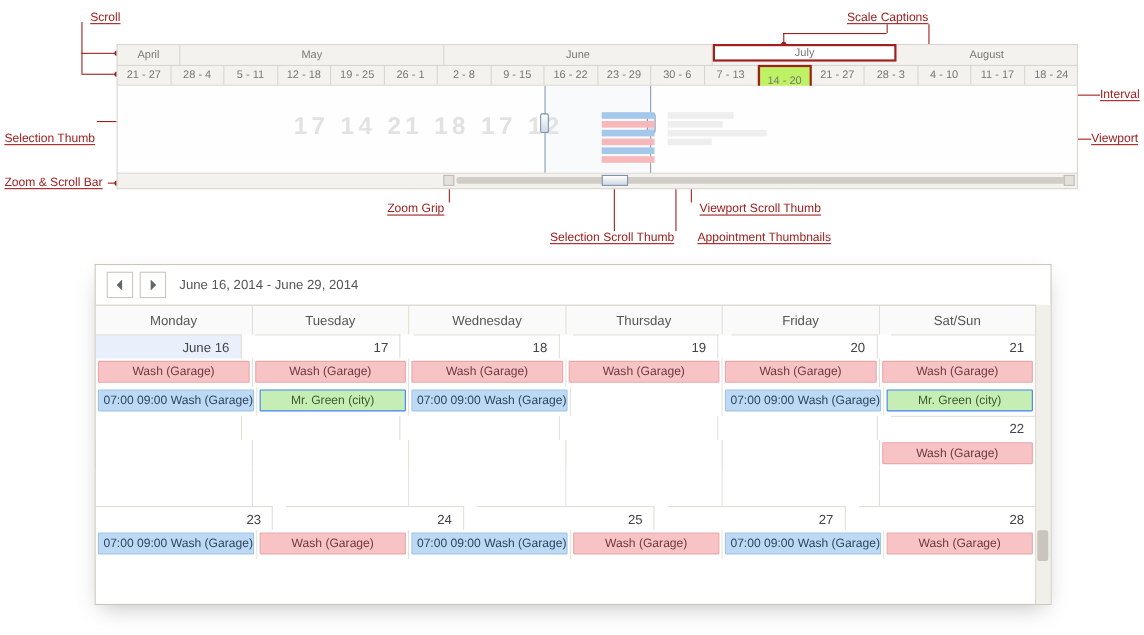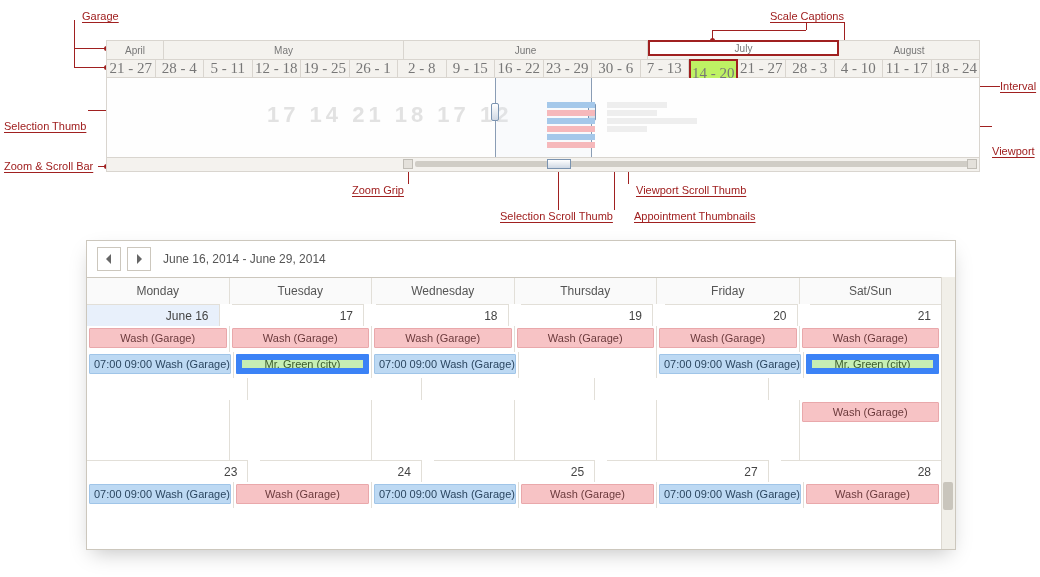--- a/index.html
+++ b/index.html
@@ -14,21 +14,21 @@
   .pointerV { position: absolute; border-left: 1px solid #a02020; }
   .dot { position: absolute; width: 5px; height: 5px; background: #a02020; border-radius: 50%; }
 
   
   .timeline {
     position: absolute; left: 106px; top: 40px; width: 874px;
     border: 1px solid #d9d5cf; background: #f4f2ee;
   }
   .scale-row { display: flex; height: 18px; font-size: 10px; color: #777; }
   .month-cell { border-right: 1px solid #d9d5cf; display: flex; align-items: center; justify-content: center; }
-  .weeks-row { display: flex; height: 18px; font-size: 15px; color: #777; border-top: 1px solid #d9d5cf; font-family: Liberation Serif, serif; }
+  .weeks-row { display: flex; height: 18px; font-size: 10px; color: #777; border-top: 1px solid #d9d5cf; }
   .week-cell { width: 48.5px; border-right: 1px solid #d9d5cf; display: flex; align-items: center; justify-content: center; flex: 0 0 auto; }
   .month-july { background: #fff; border: 2px solid #a02020; height: 16px; margin-top: -1px; position: relative; }
   .week-interval { background: #bef264; border: 2px solid #a02020; height: 28px; margin-top: -1px; }
 
   
   .viewport {
     position: absolute; left: 106px; top: 78px; width: 874px; height: 80px;
     border: 1px solid #d9d5cf; border-top: none; background: #fefefe;
   }
   .selected-range {
@@ -79,27 +79,27 @@
   .dcell.first { justify-content: flex-end; color: #444; }
   .dcell:last-child { border-right: none; }
   .dcell.today { background: #e8f0fb; }
 
   .event-row { display: flex; height: 26px; }
   .ecell { flex: 1; border-right: 1px solid #e2dfd8; padding: 2px; background: #fff; }
   .ecell:last-child { border-right: none; }
   .evh { height: 20px; display: flex; align-items: center; justify-content: center; border-radius: 1px; font-size: 11px; overflow: hidden; white-space: nowrap; }
   .pink { background: #f7c3c5; border: 1px solid #e9a8ab; color: #6b3a3c; }
   .blue { background: #bdd9f3; border: 1px solid #a0c5e8; color: #2b4660; padding-left: 4px; justify-content: flex-start; }
-  .green { background: #c6eeb4; border: 6px solid #3b82f6; color: #3a5a2c; }
+  .green { background: #c6eeb4; border: 1px solid #3b82f6; color: #3a5a2c; }
   .sat22row .ecell { background: transparent; }
 </style>
 </head>
 <body>
 
-<div class="anno" style="left:82px; top:10px;">Garage</div>
+<div class="anno" style="left:82px; top:10px;">Scroll</div>
 <div class="pointerV" style="left:74px; top:20px; height:47px;"></div>
 <div class="pointer" style="left:74px; top:48px; width:32px;"></div>
 <div class="dot" style="left:104px; top:46px;"></div>
 <div class="pointer" style="left:74px; top:67px; width:32px;"></div>
 <div class="dot" style="left:104px; top:65px;"></div>
 
 <div class="anno" style="left:770px; top:10px;">Scale Captions</div>
 <div class="pointerV" style="left:806px; top:22px; height:8px;"></div>
 <div class="pointerV" style="left:712px; top:30px; height:10px;"></div>
 <div class="pointer" style="left:712px; top:30px; width:94px;"></div>
@@ -117,21 +117,21 @@
 <div class="dot" style="left:496px; top:86px;"></div>
 <div class="pointer" style="left:614px; top:88px; width:14px;"></div>
 <div class="pointerV" style="left:628px; top:88px; height:12px;"></div>
 <div class="dot" style="left:590px; top:98px;"></div>
 <div class="pointer" style="left:592px; top:100px; width:36px;"></div>
 
 <div class="anno" style="left:4px; top:120px;">Selection Thumb</div>
 <div class="pointer" style="left:88px; top:110px; width:404px;"></div>
 <div class="dot" style="left:490px; top:108px;"></div>
 
-<div class="anno" style="left:992px; top:120px;margin-top:25px;">Viewport</div>
+<div class="anno" style="left:992px; top:120px;">Viewport</div>
 <div class="pointer" style="left:600px; top:126px; width:392px;"></div>
 <div class="dot" style="left:596px; top:124px;"></div>
 <div class="pointerV" style="left:600px; top:112px; height:36px;"></div>
 <div class="dot" style="left:598px; top:108px;"></div>
 <div class="pointer" style="left:600px; top:112px; width:8px;"></div>
 <div class="dot" style="left:606px; top:110px;"></div>
 <div class="dot" style="left:598px; top:116px;"></div>
 <div class="pointer" style="left:600px; top:118px; width:8px;"></div>
 <div class="dot" style="left:606px; top:116px;"></div>
 <div class="dot" style="left:598px; top:130px;"></div>
@@ -162,21 +162,21 @@
 
 <div class="anno" style="left:620px; top:210px;margin-left:14px;">Appointment Thumbnails</div>
 <div class="pointerV" style="left:614px; top:150px; height:60px;"></div>
 <div class="dot" style="left:612px; top:146px;"></div>
 
 <div class="timeline">
   <div class="scale-row">
     <div class="month-cell" style="width:57px">April</div>
     <div class="month-cell" style="width:240px">May</div>
     <div class="month-cell" style="width:244px">June</div>
-    <div class="month-cell month-july" style="width:191px">July</div>
+    <div class="month-cell month-july" style="width:167px">July</div>
     <div class="month-cell" style="flex:1;border-right:none">August</div>
   </div>
   <div class="weeks-row">
     <div class="week-cell">21 - 27</div>
     <div class="week-cell">28 - 4</div>
     <div class="week-cell">5 - 11</div>
     <div class="week-cell">12 - 18</div>
     <div class="week-cell">19 - 25</div>
     <div class="week-cell">26 - 1</div>
     <div class="week-cell">2 - 8</div>
@@ -296,20 +296,21 @@
           <div class="evh green">Mr. Green (city)</div>
         </div>
     </div>
 
     <div class="daynums">
       <div class="dcell" style="border-top:none"></div>
       <div class="dcell" style="border-top:none"></div>
       <div class="dcell" style="border-top:none"></div>
       <div class="dcell" style="border-top:none"></div>
       <div class="dcell" style="border-top:none"></div>
+      <div class="dcell">22</div>
     </div>
     <div class="event-row sat22row">
       <div class="ecell"></div>
         <div class="ecell"></div>
         <div class="ecell"></div>
         <div class="ecell"></div>
         <div class="ecell"></div>
       <div class="ecell">
           <div class="evh pink">Wash (Garage)</div>
         </div>

